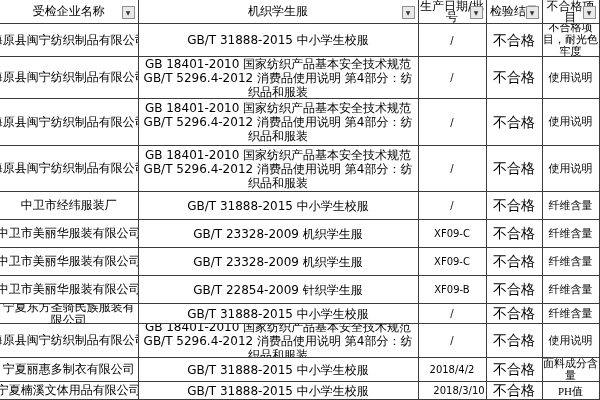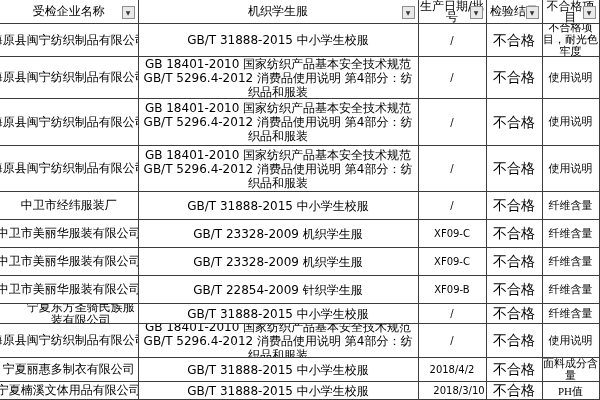--- a/index.html
+++ b/index.html
@@ -253,21 +253,21 @@
           </td>
     <td>
             <div class="cell c-result" style="height: 27px;">不合格</div>
           </td>
     <td>
             <div class="cell c-defect" style="height: 27px;">纤维含量</div>
           </td>
   </tr>
         <tr>
     <td>
-            <div class="cell c-company wrap" style="height: 19px; padding-left: 24px;">宁夏东方圣骑民族服装有限公司</div>
+            <div class="cell c-company wrap" style="height: 19px;">宁夏东方圣骑民族服装有限公司</div>
           </td>
     <td>
             <div class="cell c-standard" style="height: 19px;">GB/T 31888-2015 中小学生校服</div>
           </td>
     <td>
             <div class="cell c-date" style="height: 19px;">/</div>
           </td>
     <td>
             <div class="cell c-result" style="height: 19px;">不合格</div>
           </td>

